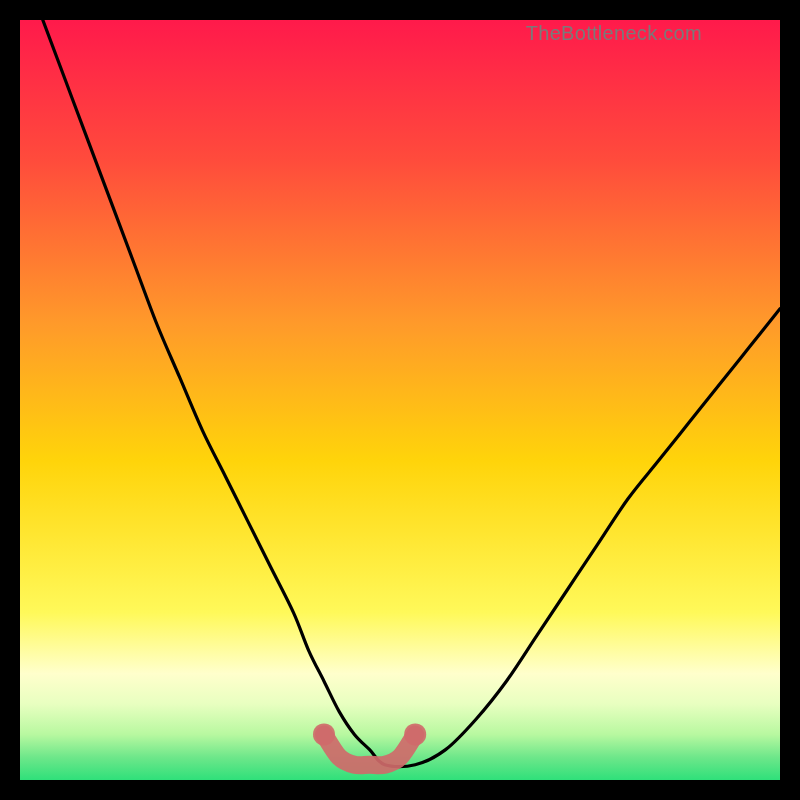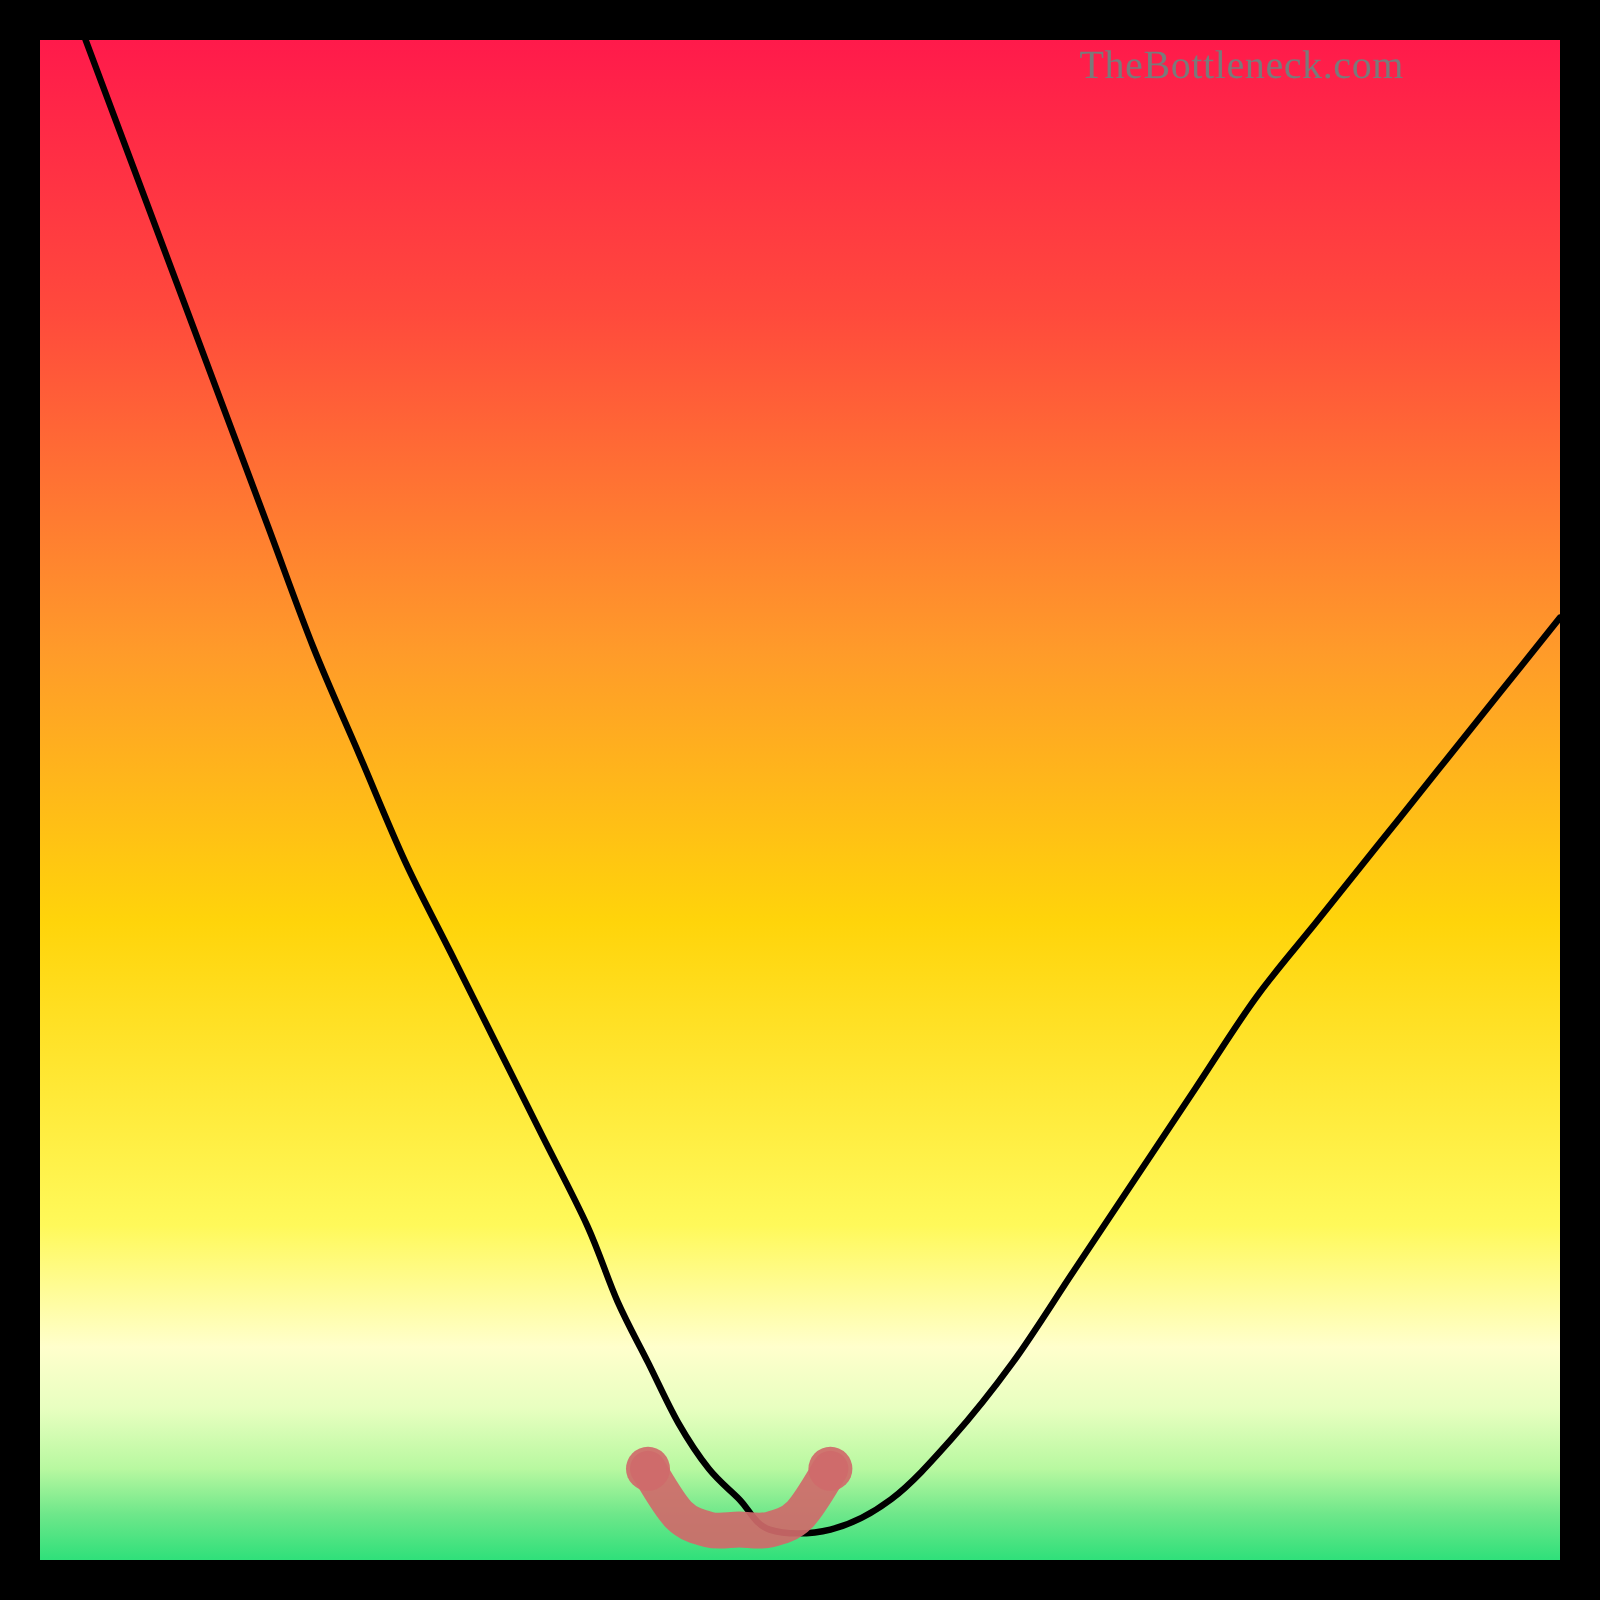--- a/index.html
+++ b/index.html
@@ -11,21 +11,20 @@
     overflow: hidden;
     font-family: Arial, Helvetica, sans-serif;
   }
   .frame {
     position: absolute;
     left: 20px;
     top: 20px;
     width: 688px;
     height: 760px;
     background: #ffffff;
-    font-family: Liberation Serif, serif;
   }
   .plot {
     position: absolute;
     left: 0;
     top: 0;
     width: 760px;
     height: 760px;
   }
   .watermark {
     position: absolute;

